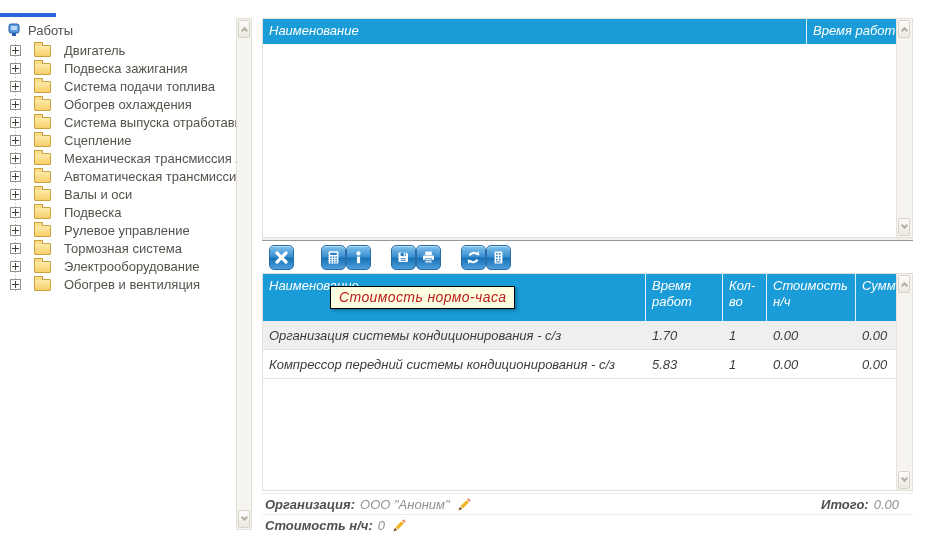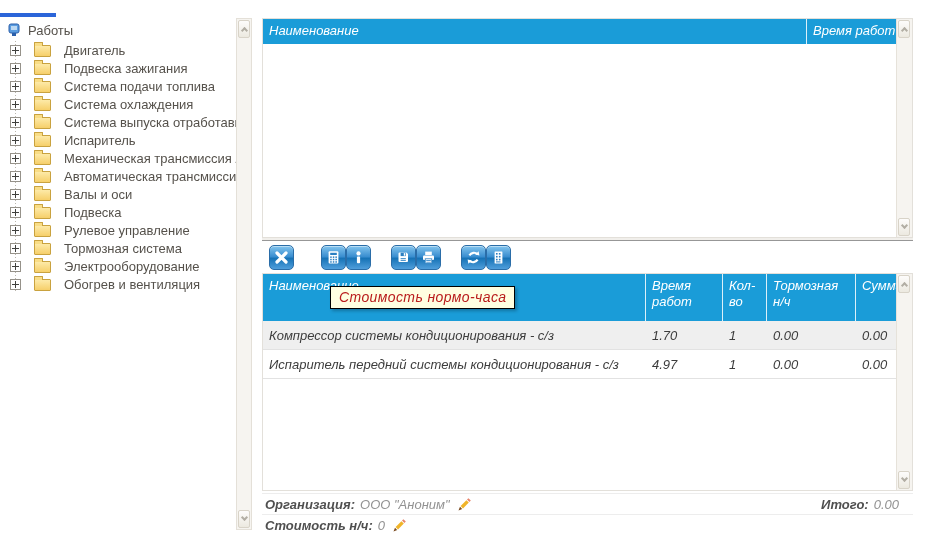--- a/index.html
+++ b/index.html
@@ -106,31 +106,31 @@
         <span class="tree-label">Подвеска зажигания</span>
       </div>
       <div class="tree-item">
         <span class="plusbox"></span>
         <span class="folder"></span>
         <span class="tree-label">Система подачи топлива</span>
       </div>
       <div class="tree-item">
         <span class="plusbox"></span>
         <span class="folder"></span>
-        <span class="tree-label">Система охлаждения</span>
+        <span class="tree-label">Обогрев охлаждения</span>
       </div>
       <div class="tree-item">
         <span class="plusbox"></span>
         <span class="folder"></span>
         <span class="tree-label">Система выпуска отработавших г</span>
       </div>
       <div class="tree-item">
         <span class="plusbox"></span>
         <span class="folder"></span>
-        <span class="tree-label">Испаритель</span>
+        <span class="tree-label">Сцепление</span>
       </div>
       <div class="tree-item">
         <span class="plusbox"></span>
         <span class="folder"></span>
         <span class="tree-label">Механическая трансмиссия / кпп</span>
       </div>
       <div class="tree-item">
         <span class="plusbox"></span>
         <span class="folder"></span>
         <span class="tree-label">Автоматическая трансмиссия / кг</span>
@@ -266,33 +266,33 @@
           </g>
         </svg>
       </span>
     </div>
 
     <div class="work-table">
       <div class="grid-header">
         <div class="hcell wc-name">Наименование</div>
         <div class="hcell wc-time">Время работ</div>
         <div class="hcell wc-qty">Кол-во</div>
-        <div class="hcell wc-rate">Тормозная н/ч</div>
+        <div class="hcell wc-rate">Стоимость н/ч</div>
         <div class="hcell wc-sum">Сумма</div>
       </div>
       <div class="wrow wrow-alt">
-        <div class="cell wc-name">Компрессор системы кондиционирования - с/з</div>
+        <div class="cell wc-name">Организация системы кондиционирования - с/з</div>
         <div class="cell wc-time">1.70</div>
         <div class="cell wc-qty">1</div>
         <div class="cell wc-rate">0.00</div>
         <div class="cell wc-sum">0.00</div>
       </div>
       <div class="wrow">
-        <div class="cell wc-name">Испаритель передний системы кондиционирования - с/з</div>
-        <div class="cell wc-time">4.97</div>
+        <div class="cell wc-name">Компрессор передний системы кондиционирования - с/з</div>
+        <div class="cell wc-time">5.83</div>
         <div class="cell wc-qty">1</div>
         <div class="cell wc-rate">0.00</div>
         <div class="cell wc-sum">0.00</div>
       </div>
       <div class="scrollbar">
         <span class="sb-btn sb-up">
             <span class="chev chev-up"></span>
           </span>
         <span class="sb-btn sb-down">
             <span class="chev chev-down"></span>

